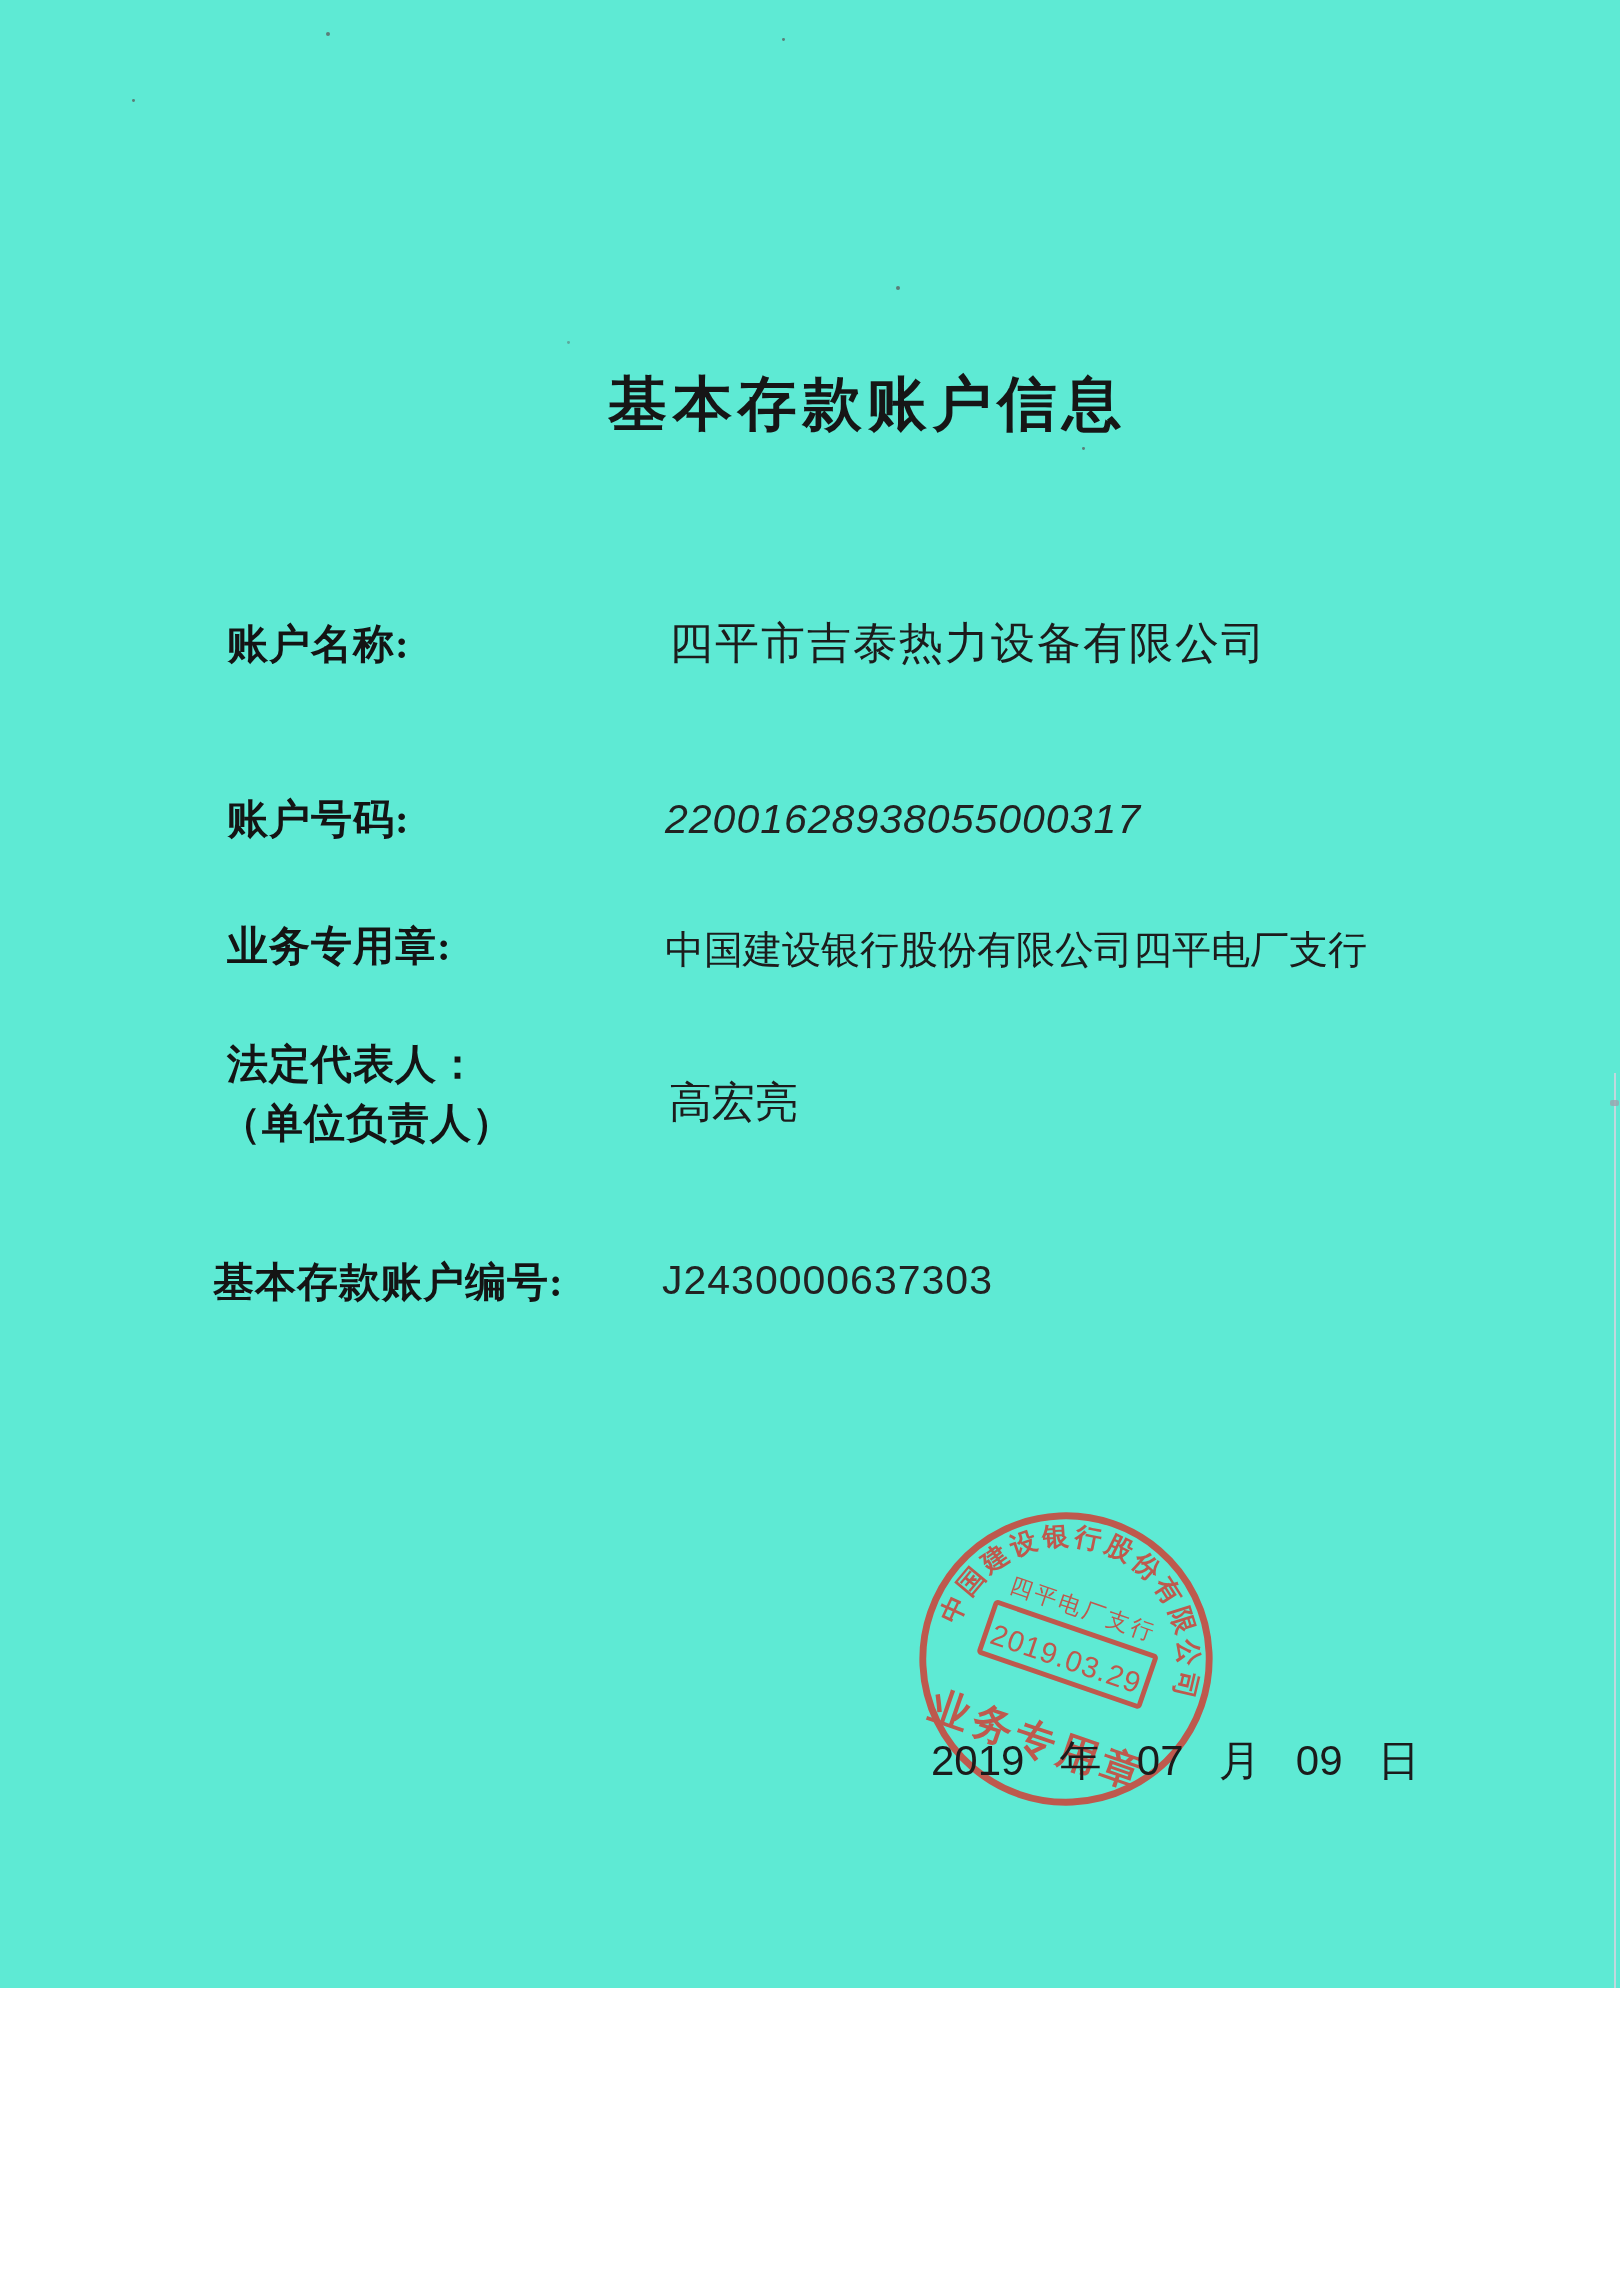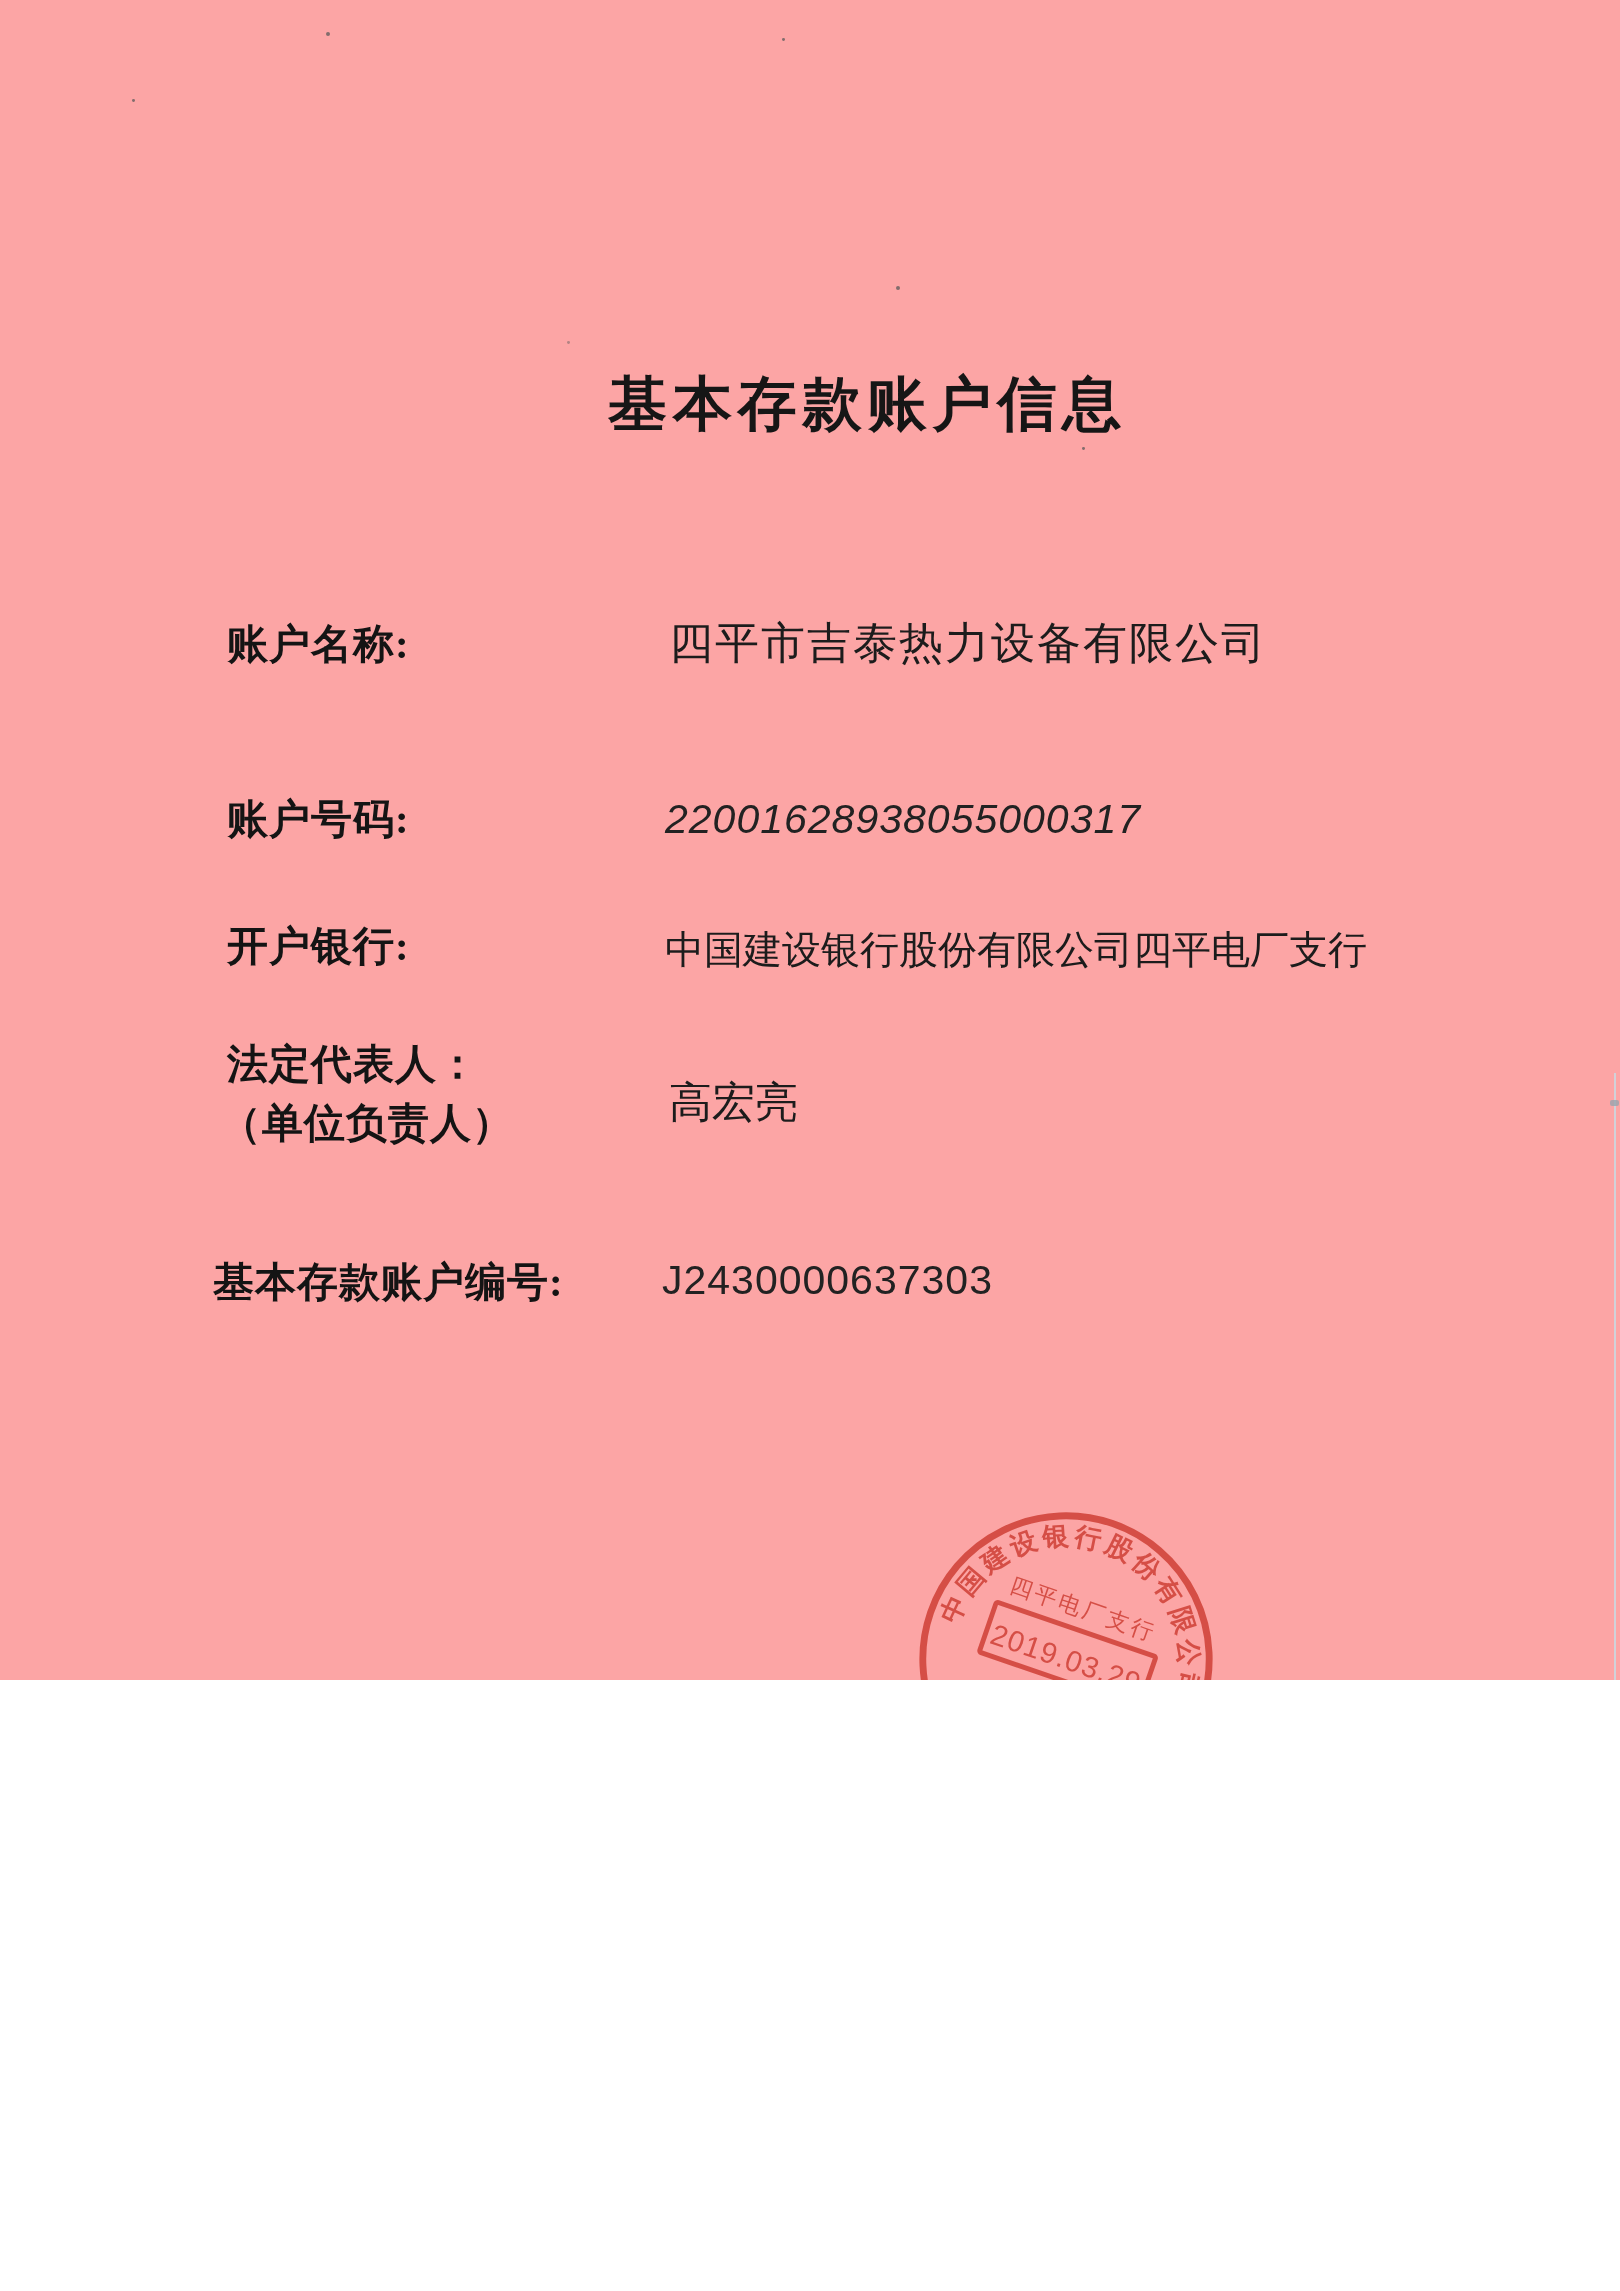--- a/index.html
+++ b/index.html
@@ -1,19 +1,19 @@
 <!DOCTYPE html>
 <html><head>
 <meta charset="utf-8">
 <style>
   html,body{margin:0;padding:0;background:#ffffff;}
   .page{
     position:relative;
-    width:1620px;height:1680px;
-    background:#fca5a5;
+    width:1620px;height:1988px;
+    background:#5eead4;
     overflow:hidden;
     font-family:"Liberation Serif", serif;
     color:#1a1a1a;
   }
   .title{
     position:absolute;left:608px;top:365px;
     font-size:59px;font-weight:bold;letter-spacing:5.9px;
     color:#161616;white-space:nowrap;
   }
   .lbl{
@@ -73,21 +73,21 @@
 <div class="page">
 
   <div class="title">基本存款账户信息</div>
 
   <div class="lbl" id="lbl1">账户名称:</div>
   <div class="val" id="val1">四平市吉泰热力设备有限公司</div>
 
   <div class="lbl" id="lbl2">账户号码:</div>
   <div class="val num" id="val2">22001628938055000317</div>
 
-  <div class="lbl" id="lbl3">开户银行:</div>
+  <div class="lbl" id="lbl3">业务专用章:</div>
   <div class="val" id="val3">中国建设银行股份有限公司四平电厂支行</div>
 
   <div class="lbl" id="lbl4a">法定代表人：</div>
   <div class="lbl" id="lbl4b">（单位负责人）</div>
   <div class="val" id="val4">高宏亮</div>
 
   <div class="lbl" id="lbl5">基本存款账户编号:</div>
   <div class="val num" id="val5">J2430000637303</div>
 
   <svg class="stamp" viewBox="0 0 312 312" aria-hidden="true">

